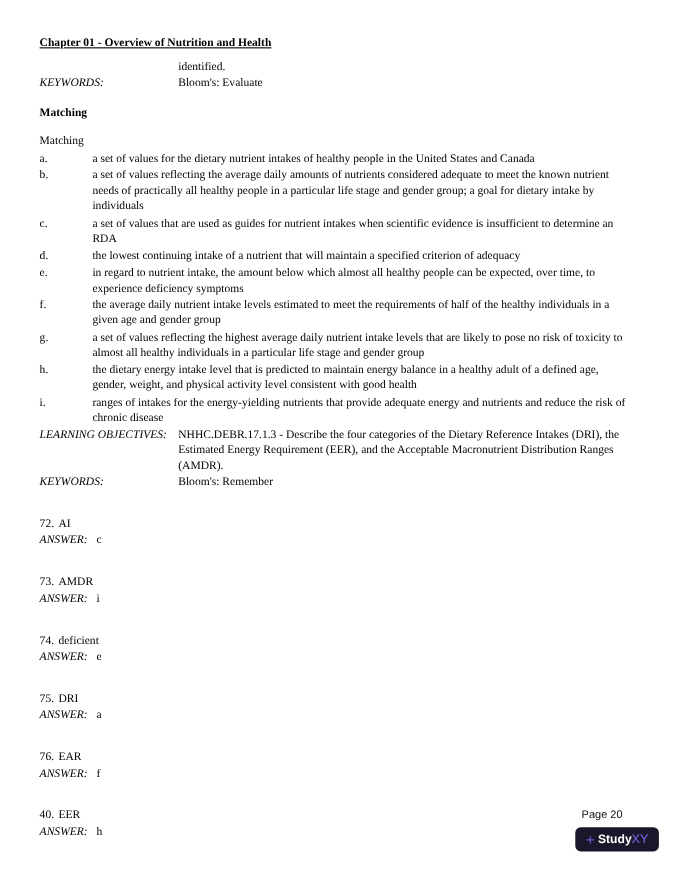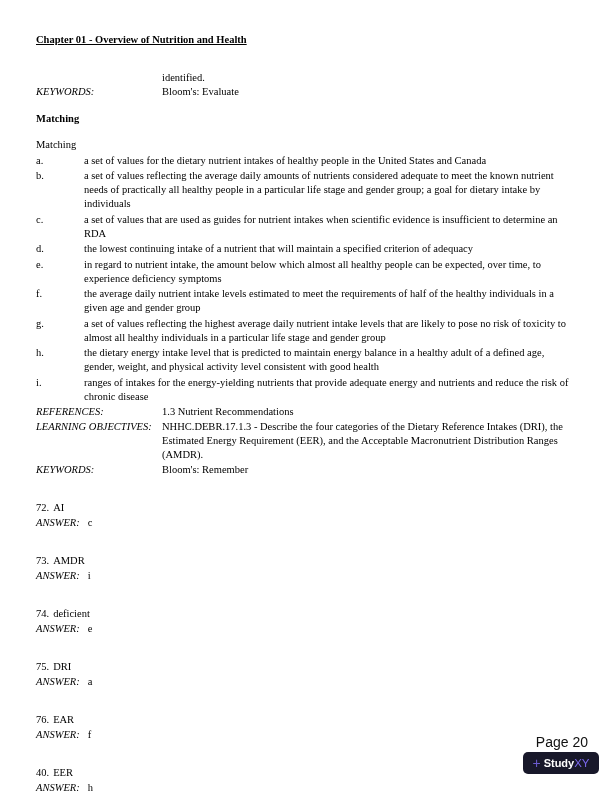--- a/index.html
+++ b/index.html
@@ -21,38 +21,38 @@
     border-radius:27px;
   }
   .doc-title{
     font-weight:bold;
     text-decoration:underline;
     font-size:10.5px;
   }
   .kv{display:flex;}
   .kv .k{flex:0 0 126px;font-style:italic;}
   .kv .v{flex:1;}
-  .kv-first{margin-top:24px;justify-content:center;}
+  .kv-first{margin-top:8px;justify-content:center;}
   .section-title{font-weight:bold;margin-top:13px;}
   .m-intro{margin-top:12px;}
   .m-item{display:flex;margin-top:1.5px;}
   .m-item .letter{flex:0 0 12px;}
   .m-item .text{flex:1;margin-left:36px;}
   .meta-block{margin-top:1px;}
   .meta-row{margin-top:1px;}
   .qa-block{margin-top:24px;}
   .q-term-line .q-term{margin-left:4px;}
   .q-answer-line{margin-top:1px;}
   .q-answer-line .ans-label{font-style:italic;}
   .q-answer-line .ans-letter{margin-left:8px;}
   .page-num{
     position:absolute;
-    top:737px;right:24px;
+    top:737px;right:46px;
     font-family:"Liberation Sans", sans-serif;
-    font-size:14px;
+    font-size:10px;
     line-height:10px;
     color:#111;
   }
   .brand-badge{
     position:absolute;
     top:752px;right:13px;
     width:76px;height:22px;
     background:var(--badge-bg);
     border-radius:5px;
     display:flex;
@@ -124,24 +124,20 @@
     <span class="letter">h.</span>
     <span class="text">the dietary energy intake level that is predicted to maintain energy balance in a healthy adult of a defined age, gender, weight, and physical activity level consistent with good health</span>
   </div>
   <div class="m-item">
     <span class="letter">i.</span>
     <span class="text">ranges of intakes for the energy-yielding nutrients that provide adequate energy and nutrients and reduce the risk of chronic disease</span>
   </div>
 
   <div class="meta-block">
     <div class="kv meta-row">
-      <span class="k">REFERENCES:</span>
-      <span class="v">1.3 Nutrient Recommendations</span>
-    </div>
-    <div class="kv meta-row">
       <span class="k">LEARNING OBJECTIVES:</span>
       <span class="v">NHHC.DEBR.17.1.3 - Describe the four categories of the Dietary Reference Intakes (DRI), the Estimated Energy Requirement (EER), and the Acceptable Macronutrient Distribution Ranges (AMDR).</span>
     </div>
     <div class="kv meta-row">
       <span class="k">KEYWORDS:</span>
       <span class="v">Bloom's: Remember</span>
     </div>
   </div>
 
   <div class="qa-block">

